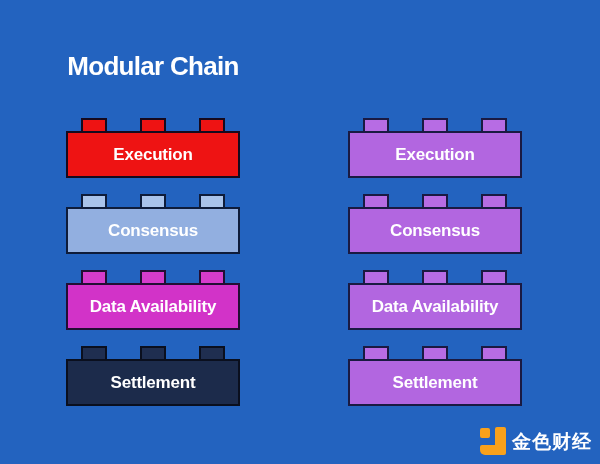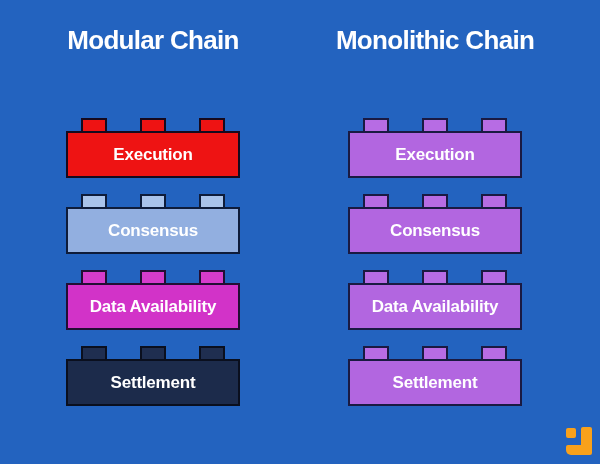--- a/index.html
+++ b/index.html
@@ -6,21 +6,21 @@
   .stage {
     position:relative;
     width:600px; height:464px;
     overflow:hidden;
     font-family:"Liberation Sans", sans-serif;
   }
   .col { position:absolute; top:0; width:240px; height:464px; }
   .col-left  { left:33px; }
   .col-right { left:315px; }
   .col-title {
-    margin:0; padding-top:25px;
+    margin:0; padding-top:51px;
     text-align:center;
     color:#ffffff;
     font-size:26px; font-weight:bold;
     letter-spacing:-0.7px;
   }
   .bricks {
     position:absolute; top:118px; left:33px;
     width:174px;
     display:flex; flex-direction:column; gap:16px;
   }
@@ -128,21 +128,20 @@
         </div>
         <div class="brick-body">
           <span class="brick-label">Settlement</span>
         </div>
       </div>
 
     </div>
   </div>
 
   <div class="col col-right">
-    <h2 class="col-title">Monolithic Chain</h2>
     <div class="bricks">
 
       <div class="brick" style="--body: #B266E0; --stud: #B76CE4; --outline: #1A1A42;">
         <div class="studs">
           <span class="stud"></span>
             <span class="stud"></span>
             <span class="stud"></span>
         </div>
         <div class="brick-body">
           <span class="brick-label">Execution</span>
@@ -184,15 +183,16 @@
 
     </div>
   </div>
 
   <div class="watermark">
     <div class="logo" style="--gold: #F9A11B;">
       <span class="logo-dot"></span>
       <span class="logo-bar"></span>
       <span class="logo-foot"></span>
     </div>
+    <span class="watermark-text" style="color: rgb(255, 255, 255);">金色财经</span>
   </div>
 
 </div>
 
 </body></html>

